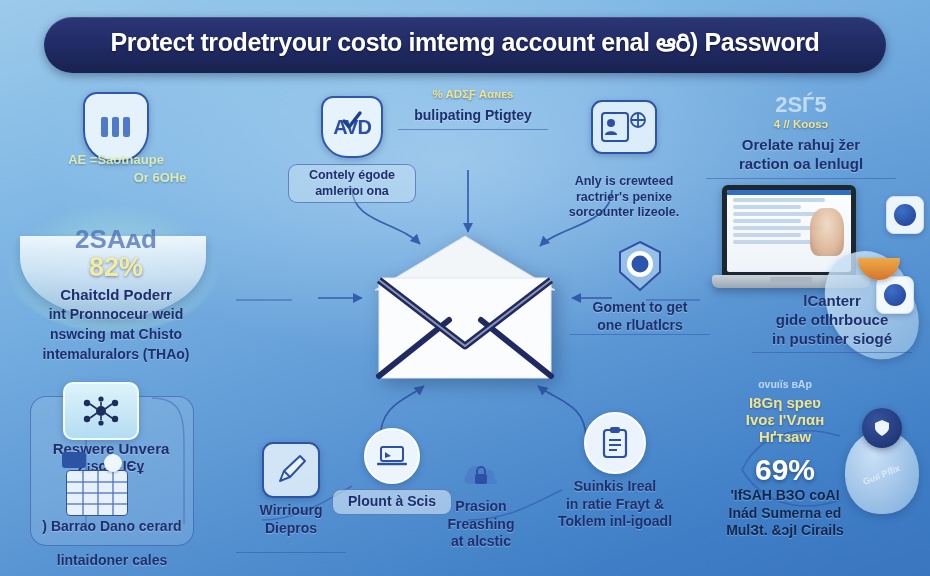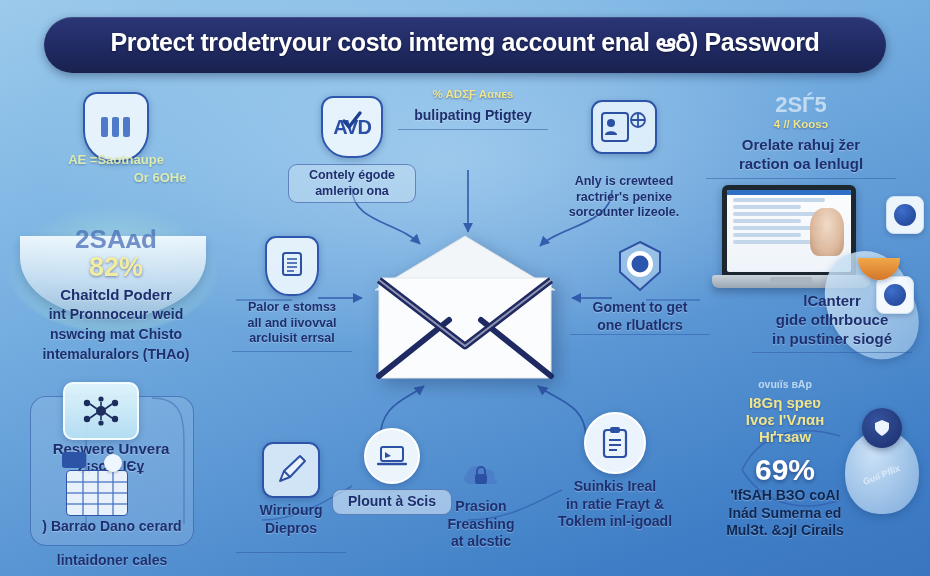--- a/index.html
+++ b/index.html
@@ -371,35 +371,20 @@
         </g>
       </svg>
     </div>
     <div style="margin-top:20px;">
       <div class="cap">Anly is crewteed</div>
       <div class="cap">ractrier's penixe</div>
       <div class="cap">sorcounter lizeole.</div>
     </div>
   </div>
 
-  <div class="node" style="left:232px;top:236px;width:120px;">
-    <div class="ico ico-shield" style="margin:0 auto;width:50px;height:56px;border-radius:11px 11px 44% 44%;">
-      <svg width="24" height="30" viewBox="0 0 24 30">
-        <rect x="3" y="2" width="18" height="22" rx="2.5" fill="none" stroke="#2c51a4" stroke-width="2"></rect>
-        <g stroke="#2c51a4" stroke-width="1.7">
-          <path d="M7,8 L17,8 M7,12 L17,12 M7,16 L17,16 M7,20 L14,20"></path>
-        </g>
-      </svg>
-    </div>
-    <div style="margin-top:4px;border-bottom:1.4px solid rgba(40,80,160,.45);padding-bottom:4px;">
-      <div class="cap">Palor e stomsз</div>
-      <div class="cap">all and iivovval</div>
-      <div class="cap">arcluisit errsal</div>
-    </div>
-  </div>
 
   <div class="node" style="left:570px;top:238px;width:140px;">
     <div class="ico" style="margin:0 auto;width:56px;height:58px;">
       <svg width="56" height="58" viewBox="0 0 56 58">
         <path d="M28,4 L48,14 L48,34 L28,52 L8,34 L8,14 Z" fill="rgba(240,249,255,.30)" stroke="#2c51a4" stroke-width="2"></path>
         <circle cx="28" cy="26" r="13" fill="#ffffff"></circle>
         <circle cx="28" cy="26" r="8.5" fill="#2a56ad"></circle>
       </svg>
     </div>
     <div style="margin-top:3px;">

